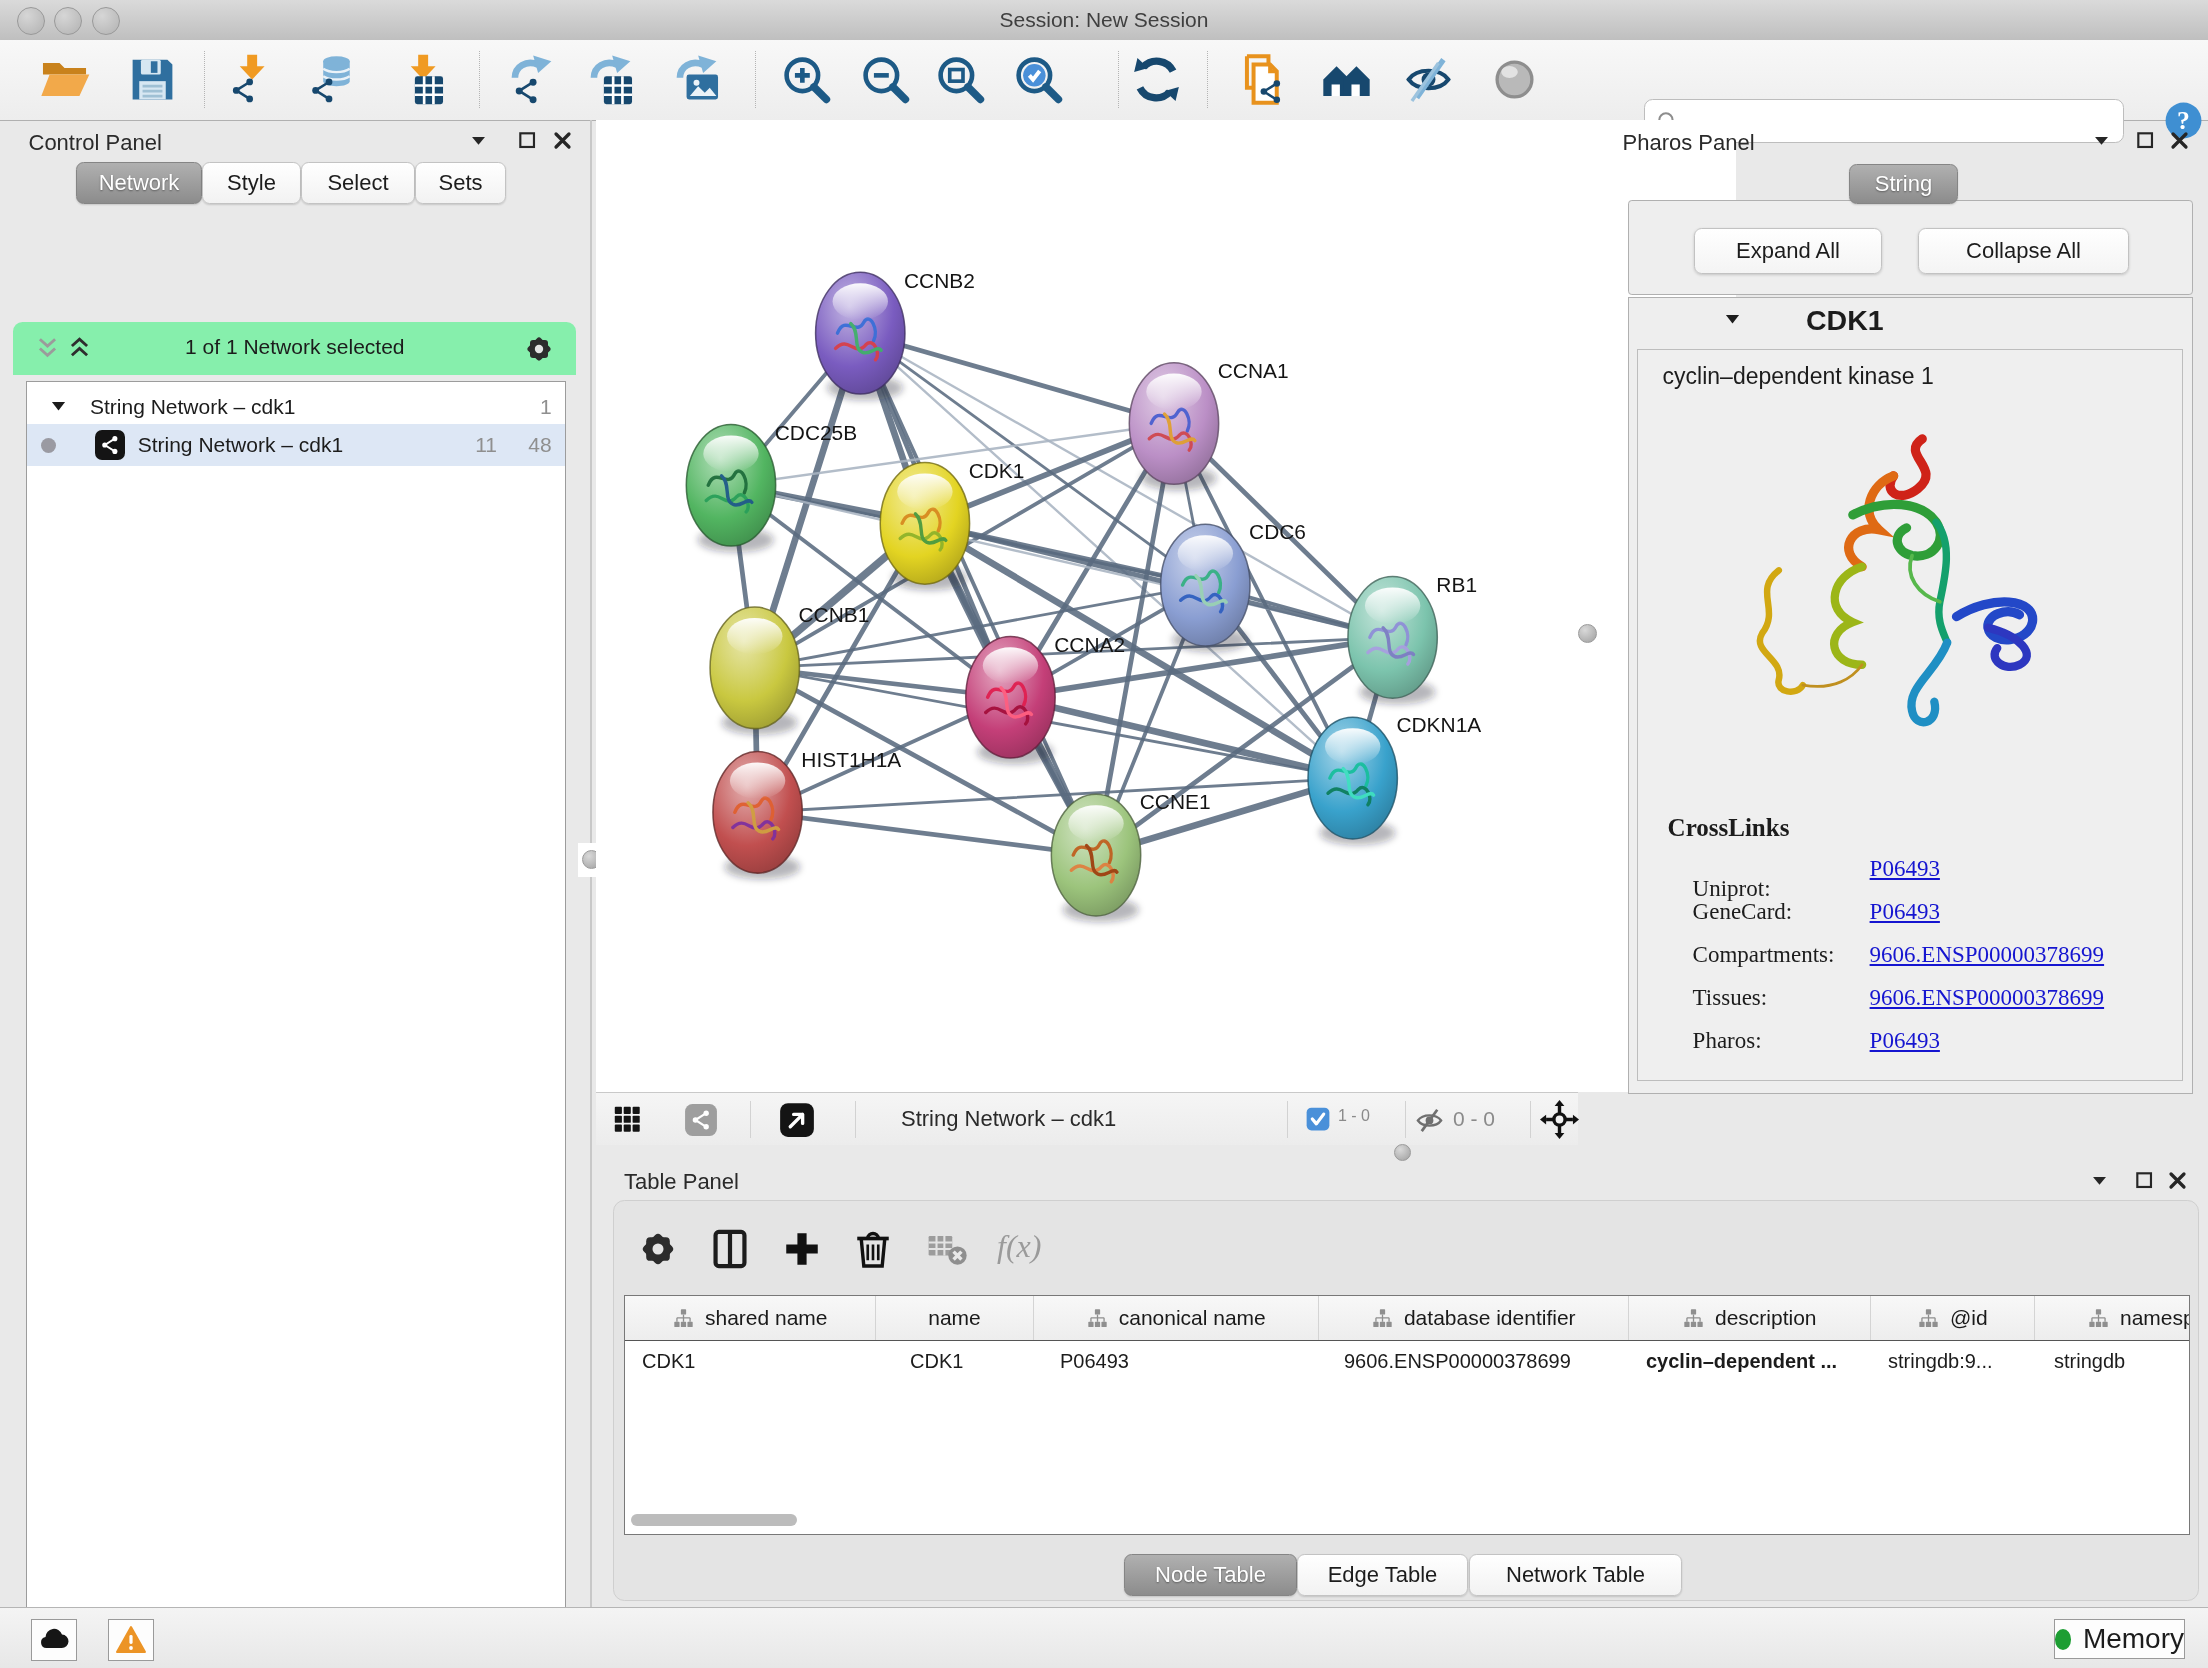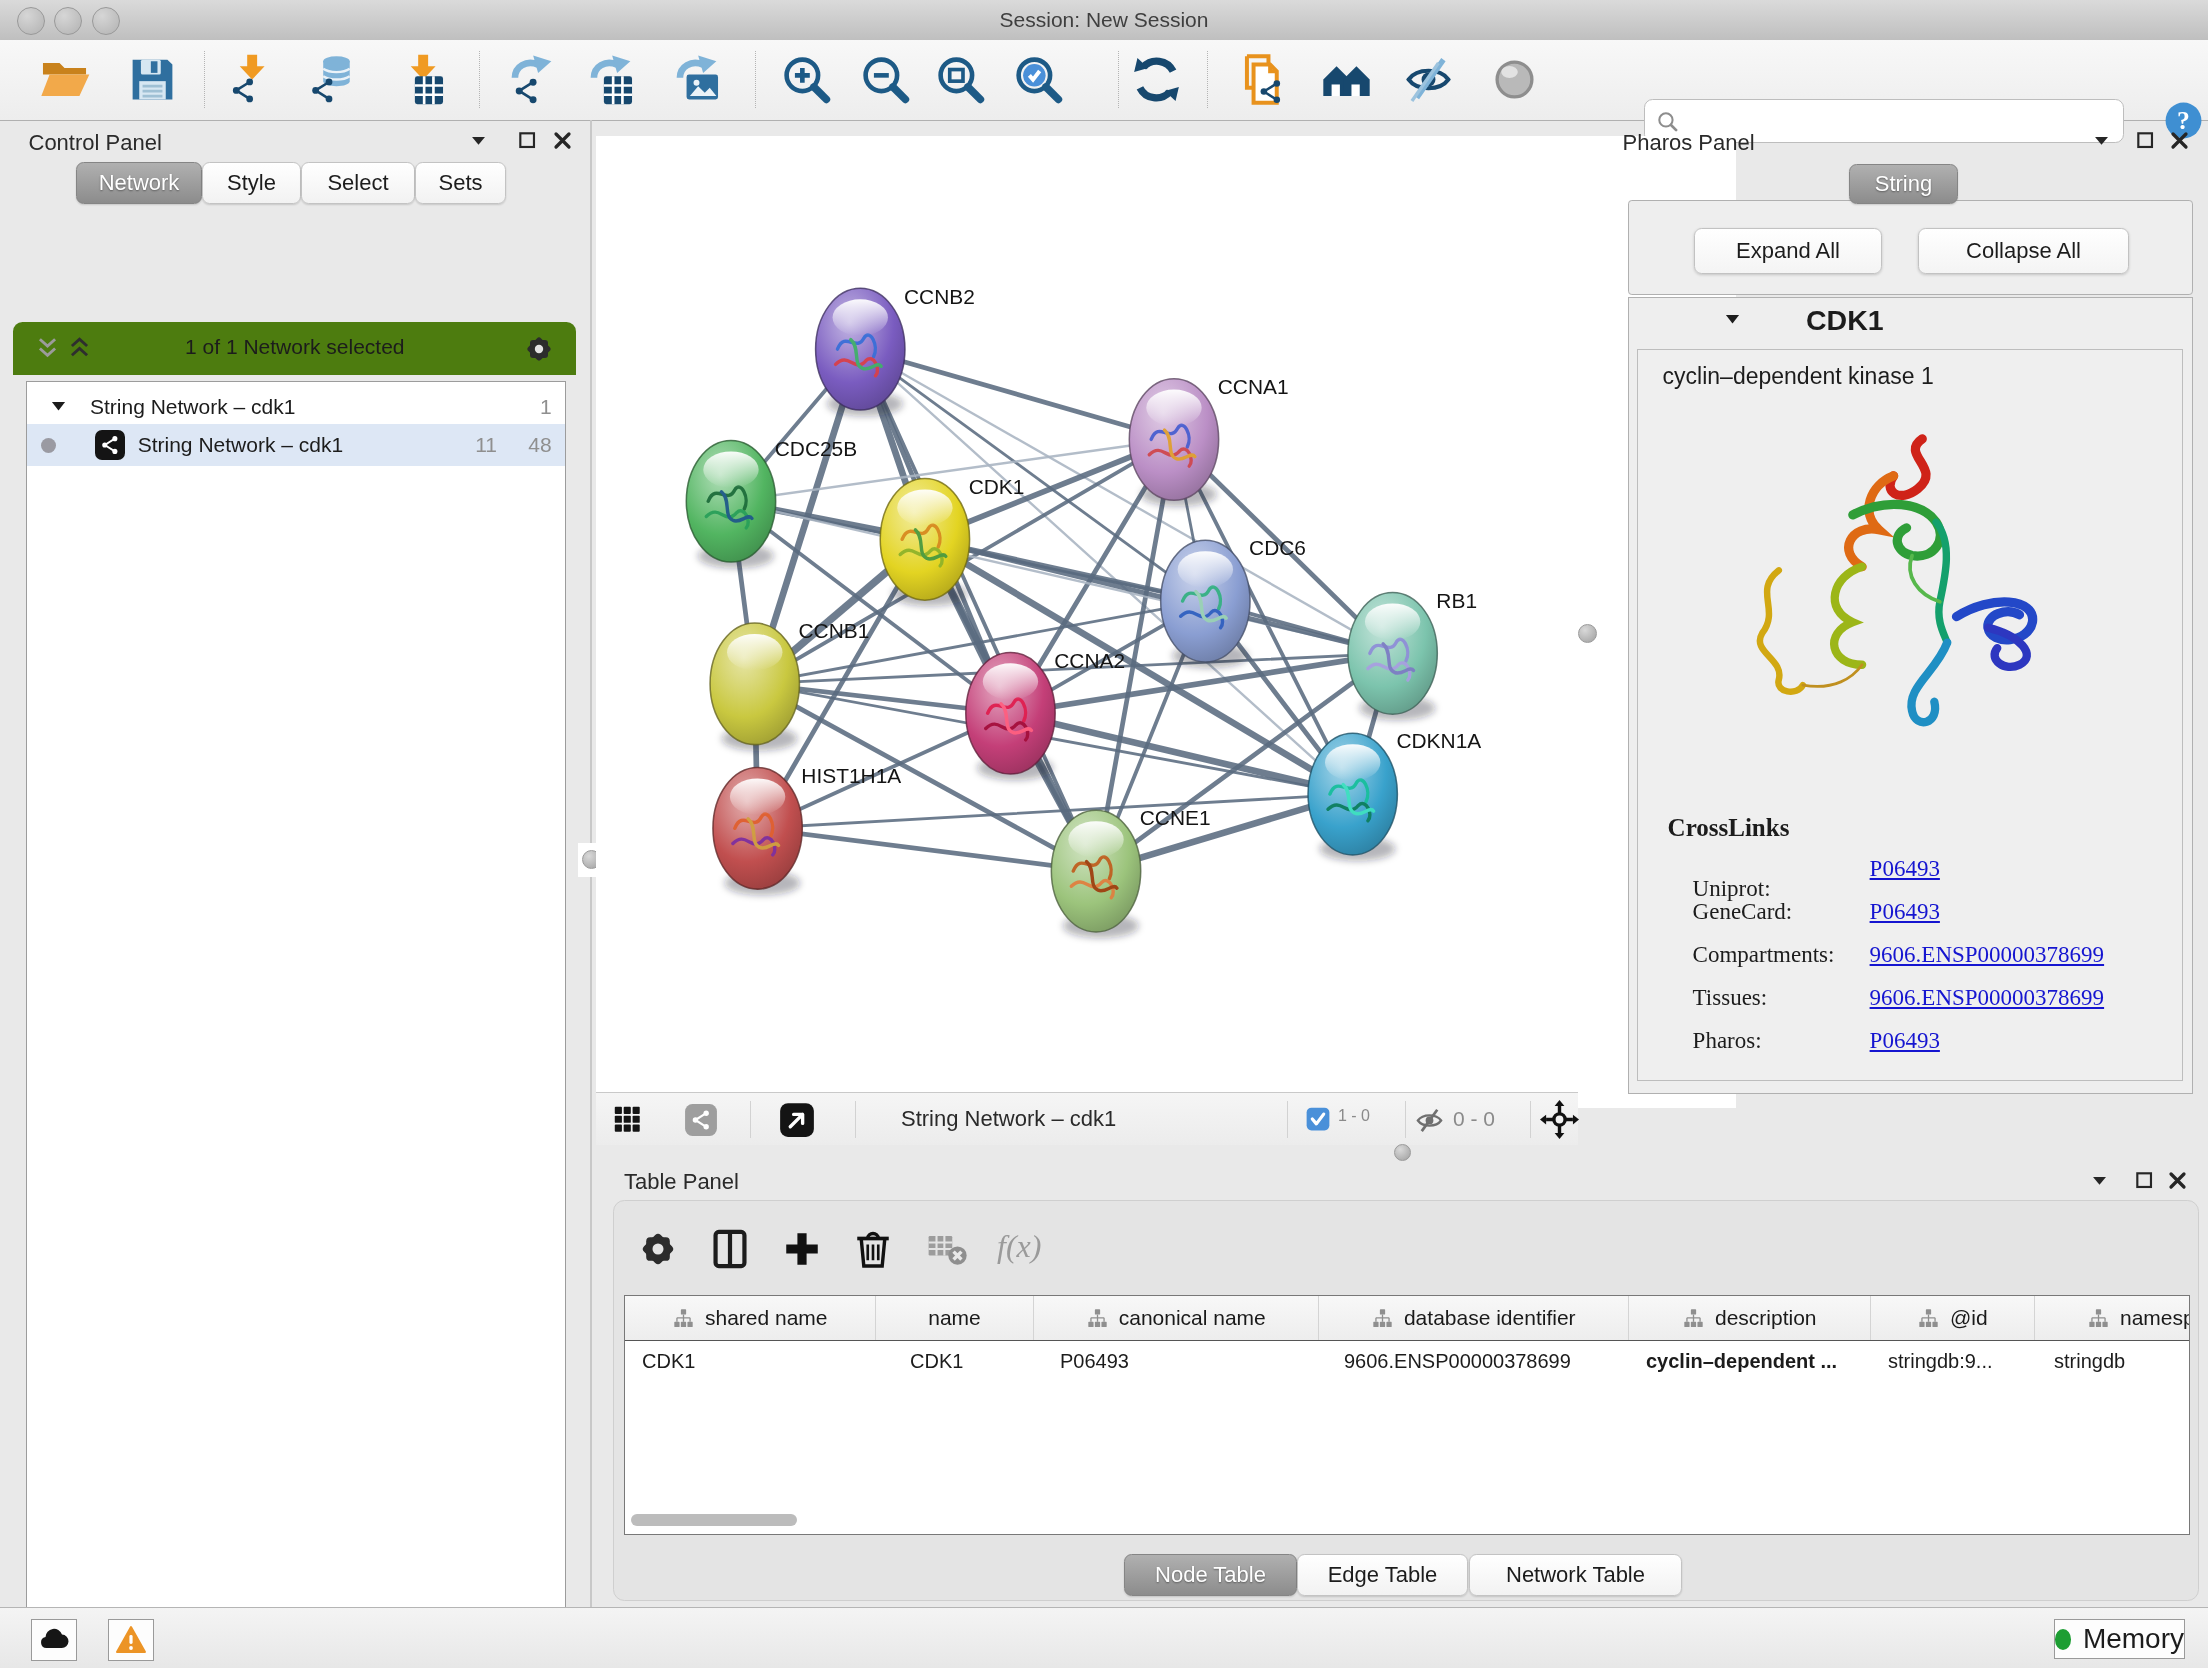--- a/index.html
+++ b/index.html
@@ -23,27 +23,27 @@
   .helpbtn{left:2163px;top:60px;width:41px;height:41px;}
 
   
   .ptitle{font-size:22px;color:#2a2a2a;}
   .pctl{width:23px;height:23px;}
 
   
   .tab{position:absolute;display:flex;align-items:center;justify-content:center;font-size:22px;border:1px solid #c3c3c3;background:linear-gradient(#ffffff,#f2f2f2);border-radius:7.6px;color:#1c1c1c;box-shadow:0 1px 1.9px rgba(0,0,0,.15);}
   .tab.sel{background:linear-gradient(#b0b0b0,#8c8c8c);color:#fff;border-color:#858585;text-shadow:0 1px 1.9px rgba(0,0,0,.4);}
 
-  .subhdr{left:13.3px;top:202px;width:563px;height:53px;background:#4d7c0f;border-radius:9.5px 9.5px 0 0;}
+  .subhdr{left:13.3px;top:202px;width:563px;height:53px;background:#86efac;border-radius:9.5px 9.5px 0 0;}
   .treebox{left:26px;top:261px;width:538px;height:1301px;background:#fff;border:1.9px solid #9c9c9c;}
   .treerow{position:absolute;left:0;width:100%;height:42px;display:flex;align-items:center;font-size:21px;}
   .treerow .cnt{color:#8f8f8f;}
 
   
-  .canvas{left:596px;top:136px;width:1140px;height:972px;background:#fff;}
+  .canvas{left:596px;top:120px;width:1140px;height:972px;background:#fff;}
   .netfooter{left:596px;top:1092px;width:982px;height:52px;background:linear-gradient(#f5f5f5,#ececec);border-top:1px solid #c9c9c9;}
   .fsep{position:absolute;top:7.6px;height:37px;border-left:1px solid #d2d2d2;}
   .graytxt{color:#8a8a8a;}
 
   
   .rbox{border:1.9px solid #b0b0b0;background:#eeeeee;}
   .btnw{position:absolute;display:flex;align-items:center;justify-content:center;font-size:22px;background:linear-gradient(#ffffff,#f4f4f4);border:1px solid #c2c2c2;border-radius:7.6px;box-shadow:0 1px 2.9px rgba(0,0,0,.18);}
   .serif{font-family:"Liberation Serif",serif;}
   .xlink{color:#1515d0;text-decoration:underline;}
 

